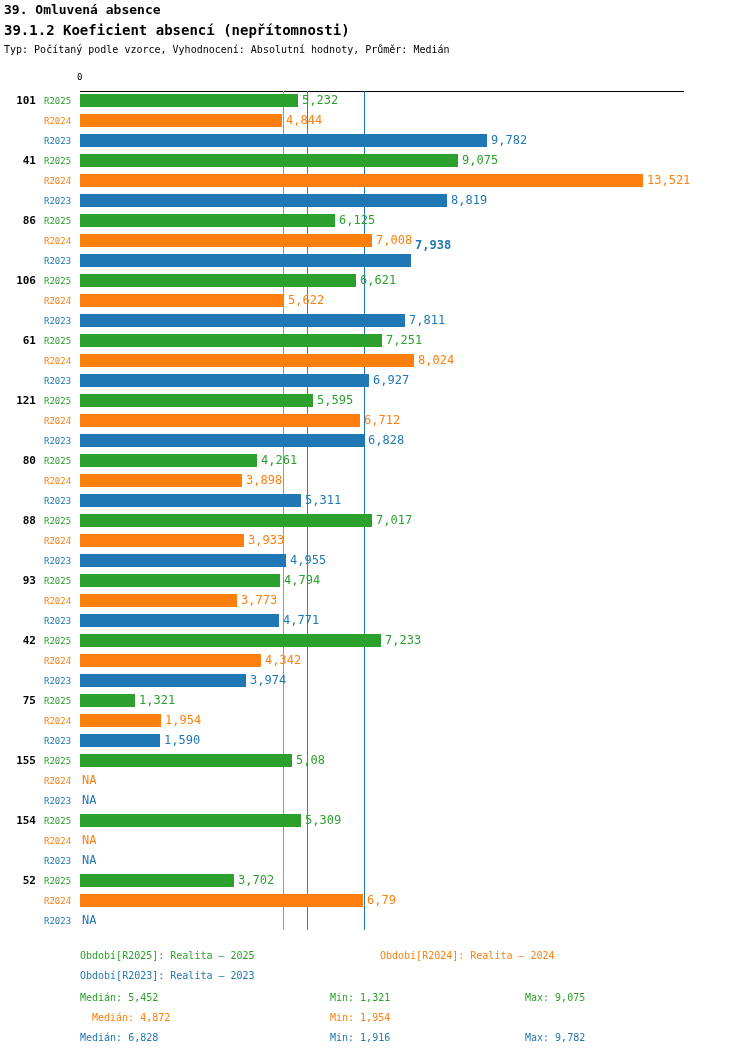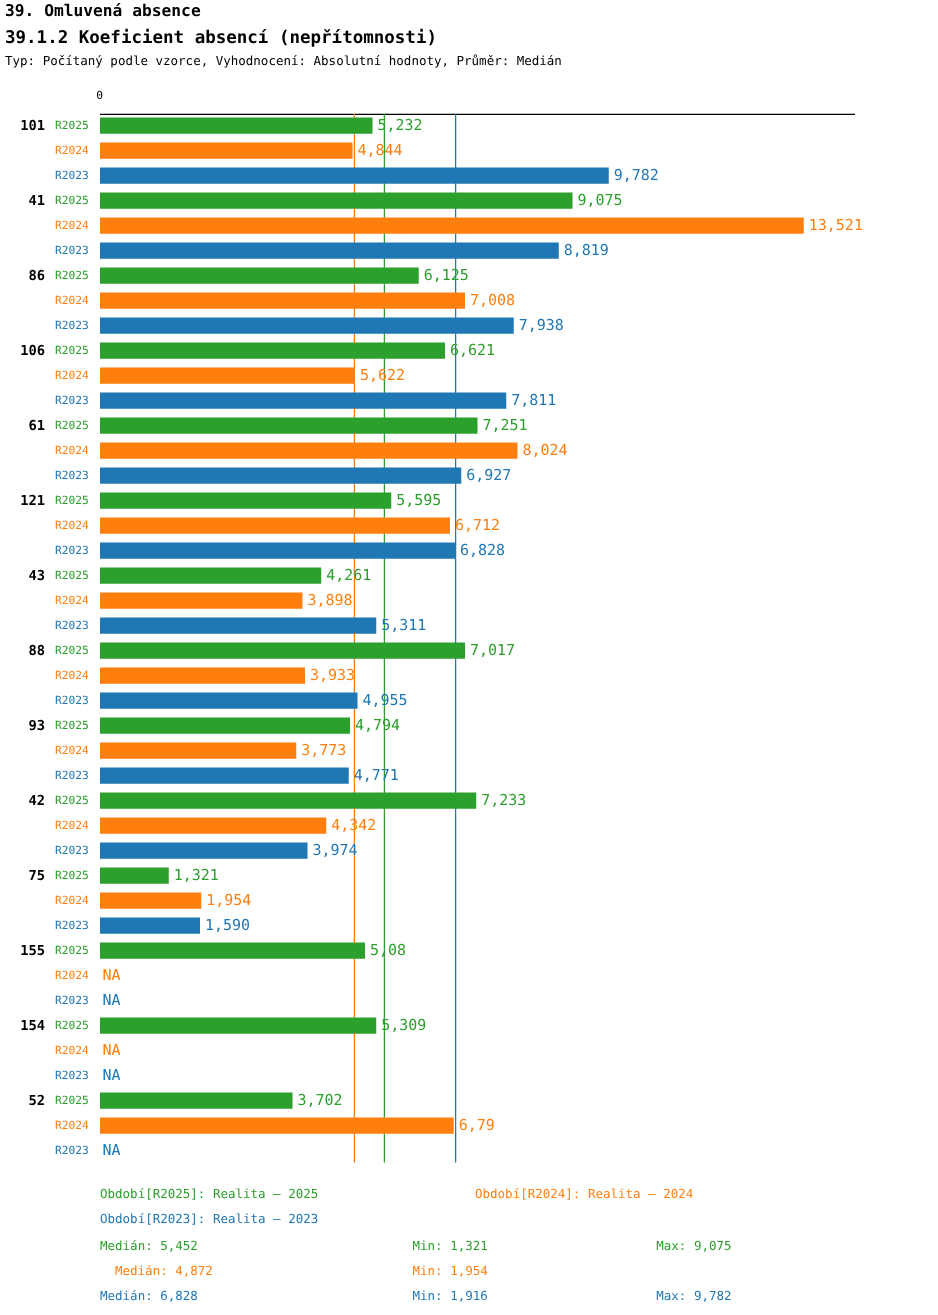--- a/index.html
+++ b/index.html
@@ -126,21 +126,21 @@
     <div class="bar-val" style="left: 451px; top: 122px; color: rgb(31, 119, 180);">8,819</div>
     <div class="grp-label" style="left: 0px; width: 36px; top: 142px;">86</div>
     <div class="ser-label" style="left: 44px; top: 144px; color: rgb(44, 160, 44);">R2025</div>
     <div class="bar" style="left: 80px; top: 142px; width: 255px; background: rgb(44, 160, 44);"></div>
     <div class="bar-val" style="left: 339px; top: 142px; color: rgb(44, 160, 44);">6,125</div>
     <div class="ser-label" style="left: 44px; top: 164px; color: rgb(255, 127, 14);">R2024</div>
     <div class="bar" style="left: 80px; top: 162px; width: 292px; background: rgb(255, 127, 14);"></div>
     <div class="bar-val" style="left: 376px; top: 162px; color: rgb(255, 127, 14);">7,008</div>
     <div class="ser-label" style="left: 44px; top: 184px; color: rgb(31, 119, 180);">R2023</div>
     <div class="bar" style="left: 80px; top: 182px; width: 331px; background: rgb(31, 119, 180);"></div>
-    <div class="bar-val" style="left: 415px; top: 182px; color: rgb(31, 119, 180);">7,938</div>
+    <div class="bar-val" style="left: 415px; top: 167px; color: rgb(31, 119, 180); font-weight: bold;">7,938</div>
     <div class="grp-label" style="left: 0px; width: 36px; top: 202px;">106</div>
     <div class="ser-label" style="left: 44px; top: 204px; color: rgb(44, 160, 44);">R2025</div>
     <div class="bar" style="left: 80px; top: 202px; width: 276px; background: rgb(44, 160, 44);"></div>
     <div class="bar-val" style="left: 360px; top: 202px; color: rgb(44, 160, 44);">6,621</div>
     <div class="ser-label" style="left: 44px; top: 224px; color: rgb(255, 127, 14);">R2024</div>
     <div class="bar" style="left: 80px; top: 222px; width: 204px; background: rgb(255, 127, 14);"></div>
     <div class="bar-val" style="left: 288px; top: 222px; color: rgb(255, 127, 14);">5,622</div>
     <div class="ser-label" style="left: 44px; top: 244px; color: rgb(31, 119, 180);">R2023</div>
     <div class="bar" style="left: 80px; top: 242px; width: 325px; background: rgb(31, 119, 180);"></div>
     <div class="bar-val" style="left: 409px; top: 242px; color: rgb(31, 119, 180);">7,811</div>
@@ -157,21 +157,21 @@
     <div class="grp-label" style="left: 0px; width: 36px; top: 322px;">121</div>
     <div class="ser-label" style="left: 44px; top: 324px; color: rgb(44, 160, 44);">R2025</div>
     <div class="bar" style="left: 80px; top: 322px; width: 233px; background: rgb(44, 160, 44);"></div>
     <div class="bar-val" style="left: 317px; top: 322px; color: rgb(44, 160, 44);">5,595</div>
     <div class="ser-label" style="left: 44px; top: 344px; color: rgb(255, 127, 14);">R2024</div>
     <div class="bar" style="left: 80px; top: 342px; width: 280px; background: rgb(255, 127, 14);"></div>
     <div class="bar-val" style="left: 364px; top: 342px; color: rgb(255, 127, 14); text-align: right;">6,712</div>
     <div class="ser-label" style="left: 44px; top: 364px; color: rgb(31, 119, 180);">R2023</div>
     <div class="bar" style="left: 80px; top: 362px; width: 284px; background: rgb(31, 119, 180);"></div>
     <div class="bar-val" style="left: 368px; top: 362px; color: rgb(31, 119, 180);">6,828</div>
-    <div class="grp-label" style="left: 0px; width: 36px; top: 382px;">43</div>
+    <div class="grp-label" style="left: 0px; width: 36px; top: 382px;">80</div>
     <div class="ser-label" style="left: 44px; top: 384px; color: rgb(44, 160, 44);">R2025</div>
     <div class="bar" style="left: 80px; top: 382px; width: 177px; background: rgb(44, 160, 44);"></div>
     <div class="bar-val" style="left: 261px; top: 382px; color: rgb(44, 160, 44);">4,261</div>
     <div class="ser-label" style="left: 44px; top: 404px; color: rgb(255, 127, 14);">R2024</div>
     <div class="bar" style="left: 80px; top: 402px; width: 162px; background: rgb(255, 127, 14);"></div>
     <div class="bar-val" style="left: 246px; top: 402px; color: rgb(255, 127, 14);">3,898</div>
     <div class="ser-label" style="left: 44px; top: 424px; color: rgb(31, 119, 180);">R2023</div>
     <div class="bar" style="left: 80px; top: 422px; width: 221px; background: rgb(31, 119, 180);"></div>
     <div class="bar-val" style="left: 305px; top: 422px; color: rgb(31, 119, 180);">5,311</div>
     <div class="grp-label" style="left: 0px; width: 36px; top: 442px;">88</div>

